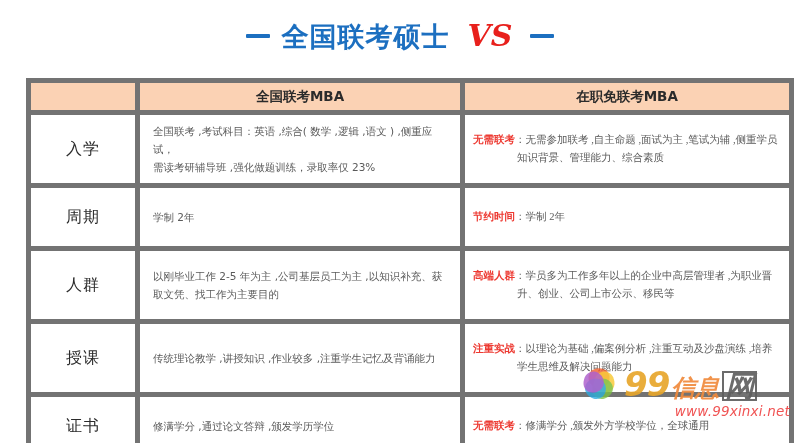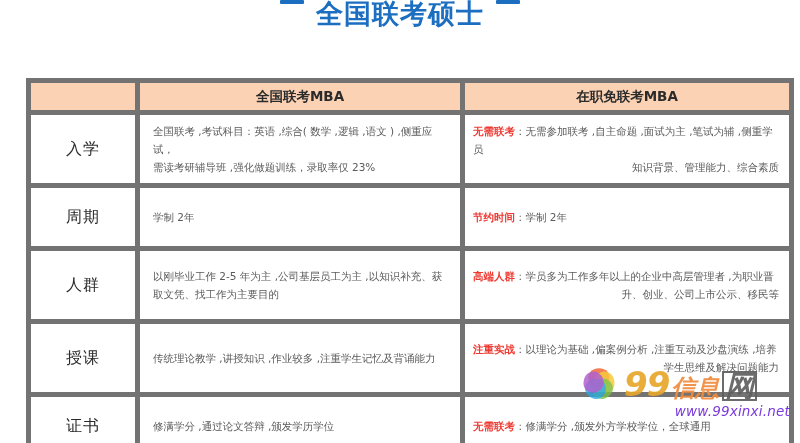--- a/index.html
+++ b/index.html
@@ -12,20 +12,21 @@
     background: #ffffff;
     font-family: "DejaVu Sans", "Liberation Sans", sans-serif;
     overflow: hidden;
     position: relative;
   }
 
   
   .title-bar {
     height: 72px;
     display: flex;
+    align-items: center;
     justify-content: center;
     gap: 12px;
     user-select: none;
   }
   .title-dash {
     display: inline-block;
     width: 24px;
     height: 4px;
     background: #1c6fc0;
     border-radius: 1px;
@@ -85,29 +86,29 @@
     letter-spacing: 1px;
   }
   td.cell {
     padding: 7px 10px 7px 13px;
     font-size: 10.5px;
     line-height: 1.72;
     color: #5a5a5a;
   }
   td.cell.right {
     padding-left: 8px;
+    font-family: Liberation Serif, serif;
   }
   .hl {
     color: #ed3a32;
     font-weight: bold;
   }
   .indent-line {
     display: block;
     padding-left: 44px;
-    text-align: right;
   }
 
   
   tr.r-enroll td { height: 54px; }
   tr.r-period td { height: 44px; }
   tr.r-people td { height: 54px; }
   tr.r-teach  td { height: 54px; }
   tr.r-cert   td { height: 44px; }
   tr.r-fee    td { height: 56px; }
 
@@ -157,32 +158,33 @@
     color: #5f5f5f;
     border: 2.5px solid #5f5f5f;
     line-height: 0.92;
     padding: 0 1px;
     margin-left: 3px;
     display: inline-block;
   }
   .wm-url {
     text-align: right;
     font-size: 13.5px;
-    color: #6d28d9;
+    color: #ef4444;
     letter-spacing: 0.2px;
     margin-top: -3px;
     padding-right: 4px;
   }
 </style>
 </head>
 <body>
 
 <div class="title-bar">
   <span class="title-dash"></span>
   <span class="title-main">全国联考硕士</span>
+  <span class="title-vs">VS</span>
   <span class="title-dash"></span>
 </div>
 
 <div class="table-wrap">
   <table class="cmp">
     <thead>
       <tr>
         <th class="col-label"></th>
         <th class="col-a">全国联考MBA</th>
         <th class="col-b">在职免联考MBA</th>

